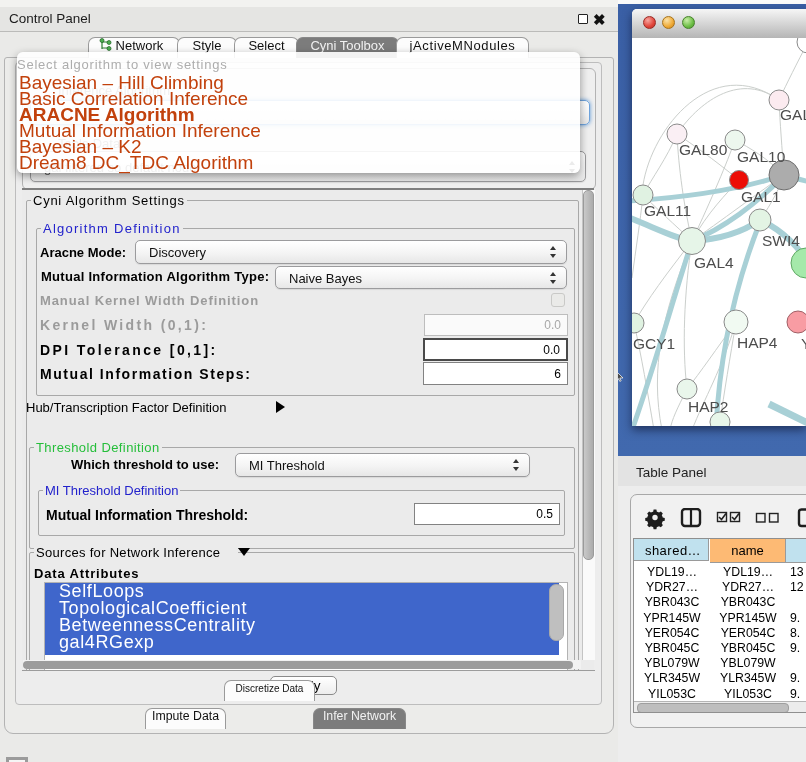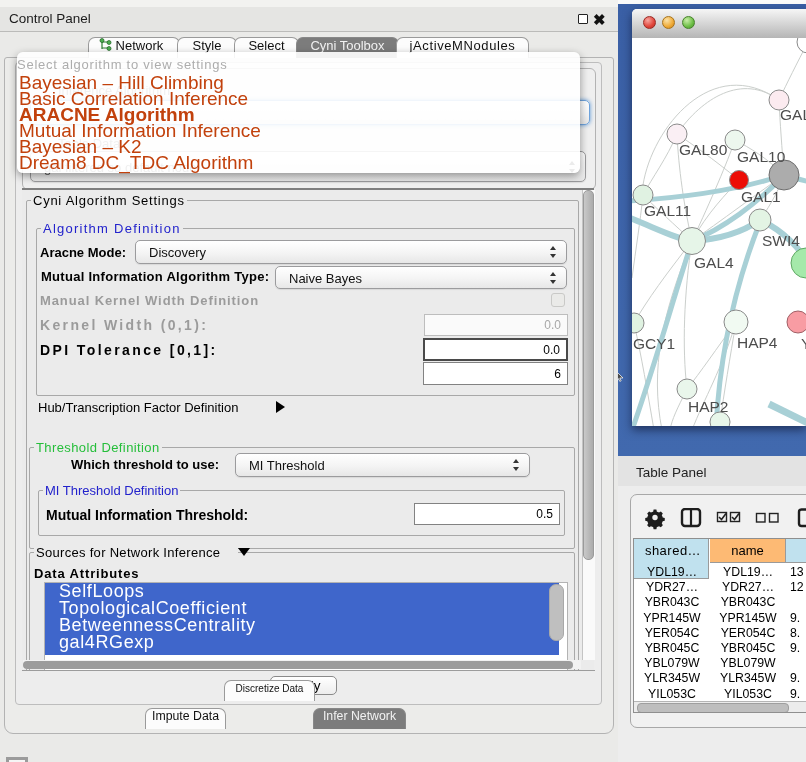--- a/index.html
+++ b/index.html
@@ -92,25 +92,26 @@
   <div class="lbl b" style="left:18px;top:128px;color:#9B9B9B;font-size:14px;letter-spacing:2.35px">Kernel Width (0,1):</div>
   <div class="fld" style="left:402px;top:125px;width:142px;height:20px;border:1px solid #BDBDBD;background:#FAFAFA;color:#A8A8A8">
       <span>0.0</span>
     </div>
 
   <div class="lbl b" style="left:18px;top:153px;font-size:14px;letter-spacing:2.4px">DPI Tolerance [0,1]:</div>
   <div class="fld" style="left:401px;top:149px;width:141px;height:19px;border:2px solid #4a4a4a">
       <span>0.0</span>
     </div>
 
+  <div class="lbl b" style="left:18px;top:177px;font-size:14px;letter-spacing:1.55px">Mutual Information Steps:</div>
   <div class="fld" style="left:401px;top:173px;width:143px;height:21px;border:1px solid #828282">
       <span>6</span>
     </div>
 
-  <div class="lbl" style="left:16px;top:211px">Hub/Transcription Factor Definition</div>
+  <div class="lbl" style="left:4px;top:211px">Hub/Transcription Factor Definition</div>
   <div class="a" style="left:254px;top:212px;width:0;height:0;border:6px solid transparent;border-left:9px solid #000;border-right:none"></div>
 
   <div class="grp" style="left:7px;top:258px;width:544px;height:100px">
       <span class="gt" style="color:#25BE3A;letter-spacing:0.4px">Threshold Definition</span>
     </div>
   <div class="lbl b" style="left:49px;top:268px">Which threshold to use:</div>
   <div class="combo" style="left:213px;top:264px;width:293px;height:22px">
       <span class="tx">MI Threshold</span>
       <span class="ud"></span>
     </div>
@@ -252,21 +253,21 @@
   <rect x="85.5" y="4.5" width="9" height="9"></rect>
   <path d="M74,9 l2.5,2.5 L81,5.5" stroke-width="1.6"></path>
   <path d="M87,9 l2.5,2.5 L94,5.5" stroke-width="1.6"></path>
   <rect x="111.5" y="5.5" width="8.5" height="8.5"></rect>
   <rect x="124.5" y="5.5" width="8.5" height="8.5"></rect>
  </g>
  <rect x="154" y="1.5" width="20" height="16.5" rx="2.5" fill="none" stroke="#1E1E1E" stroke-width="2.4"></rect>
 </svg>
 
 <div class="a" style="left:633px;top:538px;width:173px;height:173px;border:1px solid #8F8F8F;border-right:none;background:#fff;overflow:hidden">
-  <div class="a" style="left:0;top:0;width:75px;height:40px;background:#C0E1EE;border-right:1px solid #9A9A9A;border-bottom:1px solid #9A9A9A;text-align:center;font-size:13px;line-height:23px;padding-left:4px;box-sizing:border-box;letter-spacing:0.5px">shared…</div>
+  <div class="a" style="left:0;top:0;width:75px;height:22px;background:#C0E1EE;border-right:1px solid #9A9A9A;border-bottom:1px solid #9A9A9A;text-align:center;font-size:13px;line-height:23px;padding-left:4px;box-sizing:border-box;letter-spacing:0.5px">shared…</div>
   <div class="a" style="left:76px;top:0;width:75px;height:23px;background:#fdba74;border-right:1px solid #9A9A9A;border-bottom:1px solid #9A9A9A;text-align:center;font-size:13px;line-height:23px">name</div>
   <div class="a" style="left:152px;top:0;width:21px;height:23px;background:#C0E1EE;border-bottom:1px solid #9A9A9A"></div>
   <div class="a" style="left:0;top:26px;width:76px;text-align:center;font-size:12.3px;line-height:15.2px;color:#000">YDL19…<br>YDR27…<br>YBR043C<br>YPR145W<br>YER054C<br>YBR045C<br>YBL079W<br>YLR345W<br>YIL053C</div>
   <div class="a" style="left:76px;top:26px;width:76px;text-align:center;font-size:12.3px;line-height:15.2px;color:#000">YDL19…<br>YDR27…<br>YBR043C<br>YPR145W<br>YER054C<br>YBR045C<br>YBL079W<br>YLR345W<br>YIL053C</div>
   <div class="a" style="left:156px;top:26px;width:20px;font-size:12.3px;line-height:15.2px;color:#000">13<br>12<br>&nbsp;<br>9.<br>8.<br>9.<br>&nbsp;<br>9.<br>9.</div>
   <div class="a" style="left:0;top:162px;width:173px;height:11px;background:#ECECEC;border-top:1px solid #B5B5B5"></div>
   <div class="a" style="left:3px;top:164px;width:150px;height:8px;background:#BEBEBE;border:1px solid #9F9F9F;border-radius:4px"></div>
 </div>
 
 </body></html>

